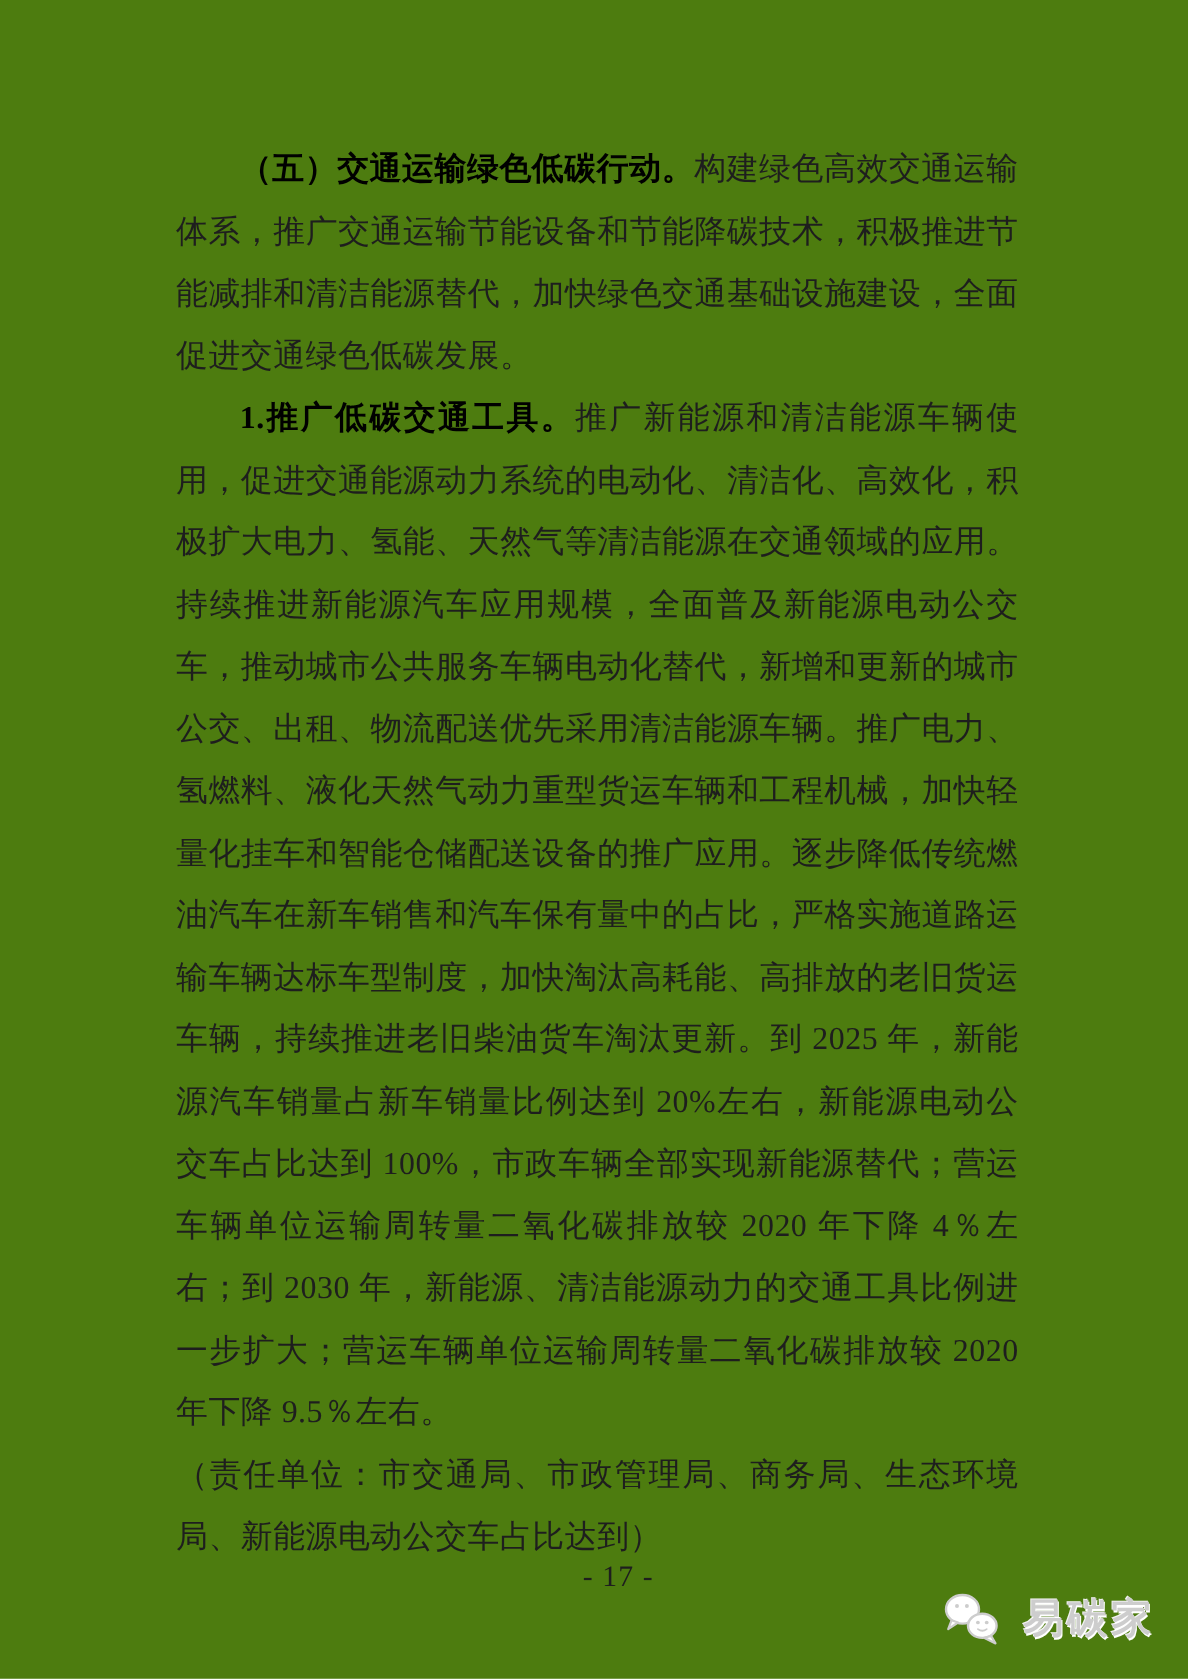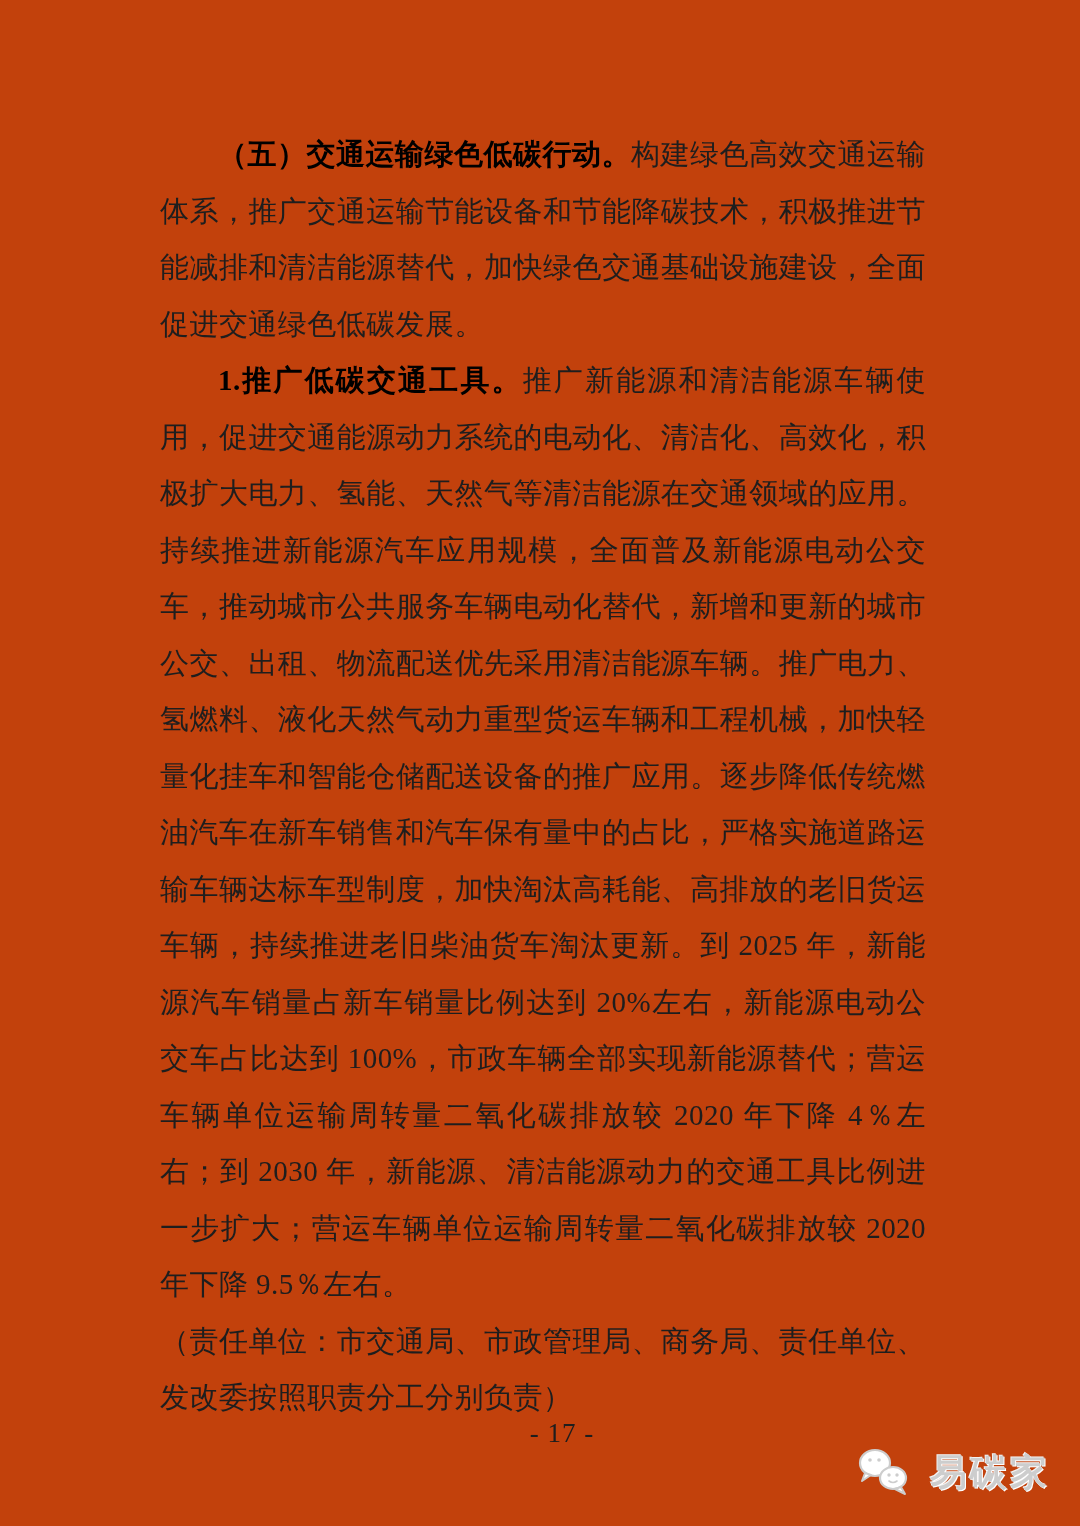--- a/index.html
+++ b/index.html
@@ -11,21 +11,21 @@
     height: 1526px;
     background: #ffffff;
     position: relative;
     overflow: hidden;
     font-family: "Liberation Serif", serif;
     color: #1e1e1e;
   }
   .doc-page {
     position: absolute;
     inset: 0;
-    background: #c2410c;
+    background: #4d7c0f;
   }
   .doc-body {
     position: absolute;
     left: 160px;
     top: 126px;
     width: 766px;
   }
   .para {
     margin: 0;
     font-size: 29px;
@@ -79,21 +79,21 @@
 </style>
 </head>
 <body>
 
 <div class="doc-page">
 
   <div class="doc-body">
 
   <p class="para indent"><span class="seg seg-bold">（五）交通运输绿色低碳行动。</span><span class="seg">构建绿色高效交通运输体系，推广交通运输节能设备和节能降碳技术，积极推进节能减排和清洁能源替代，加快绿色交通基础设施建设，全面促进交通绿色低碳发展。</span></p>
       <p class="para indent"><span class="seg seg-bold">1.推广低碳交通工具。</span><span class="seg">推广新能源和清洁能源车辆使用，促进交通能源动力系统的电动化、清洁化、高效化，积极扩大电力、氢能、天然气等清洁能源在交通领域的应用。持续推进新能源汽车应用规模，全面普及新能源电动公交车，推动城市公共服务车辆电动化替代，新增和更新的城市公交、出租、物流配送优先采用清洁能源车辆。推广电力、氢燃料、液化天然气动力重型货运车辆和工程机械，加快轻量化挂车和智能仓储配送设备的推广应用。逐步降低传统燃油汽车在新车销售和汽车保有量中的占比，严格实施道路运输车辆达标车型制度，加快淘汰高耗能、高排放的老旧货运车辆，持续推进老旧柴油货车淘汰更新。到 2025 年，新能源汽车销量占新车销量比例达到 20%左右，新能源电动公交车占比达到 100%，市政车辆全部实现新能源替代；营运车辆单位运输周转量二氧化碳排放较 2020 年下降 4％左右；到 2030 年，新能源、清洁能源动力的交通工具比例进一步扩大；营运车辆单位运输周转量二氧化碳排放较 2020 年下降 9.5％左右。</span></p>
-      <p class="para"><span class="seg">（责任单位：市交通局、市政管理局、商务局、责任单位、发改委按照职责分工分别负责）</span></p>
+      <p class="para"><span class="seg">（责任单位：市交通局、市政管理局、商务局、生态环境局、新能源电动公交车占比达到）</span></p>
     </div>
 
   <div class="page-number">- 17 -</div>
 
   <div class="watermark">
     <svg class="watermark-icon" viewBox="0 0 52 48" fill="none" xmlns="http://www.w3.org/2000/svg">
 
       <ellipse cx="17" cy="15" rx="15" ry="13" stroke="#cdcdcd" stroke-width="2.2" fill="#ffffff"></ellipse>
       <path d="M7 25 L4 33 L13 27 Z" fill="#ffffff" stroke="#cdcdcd" stroke-width="2" stroke-linejoin="round"></path>
       <circle cx="12" cy="12" r="1.8" fill="#cdcdcd"></circle>

